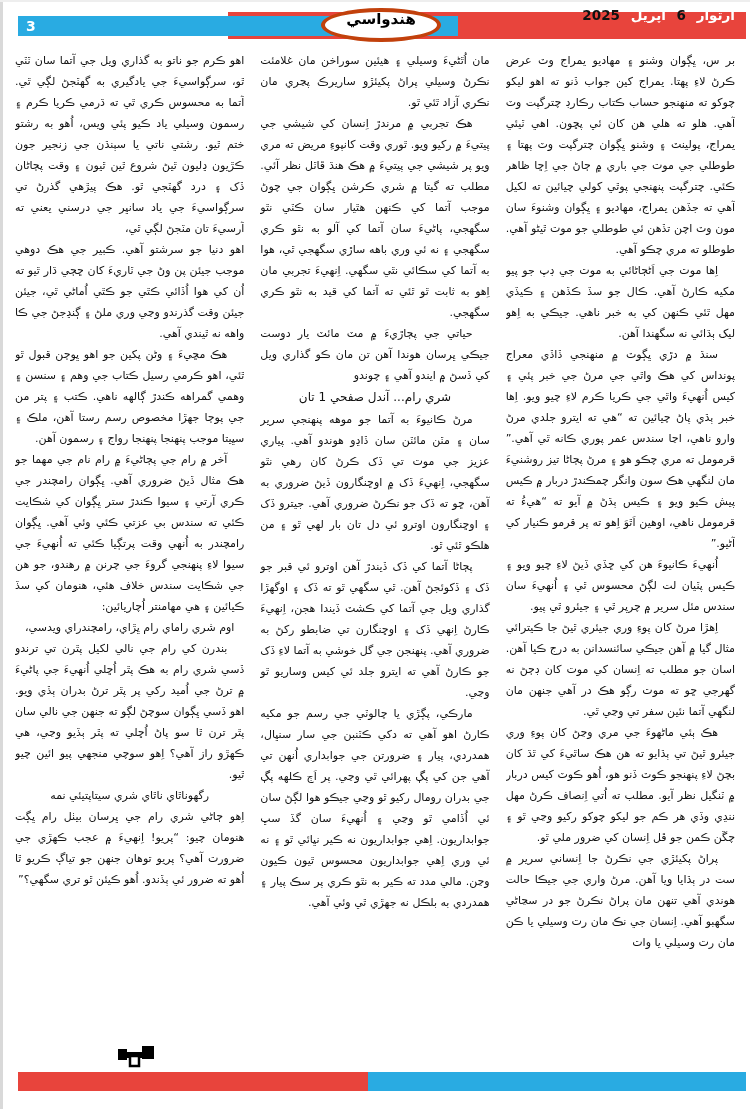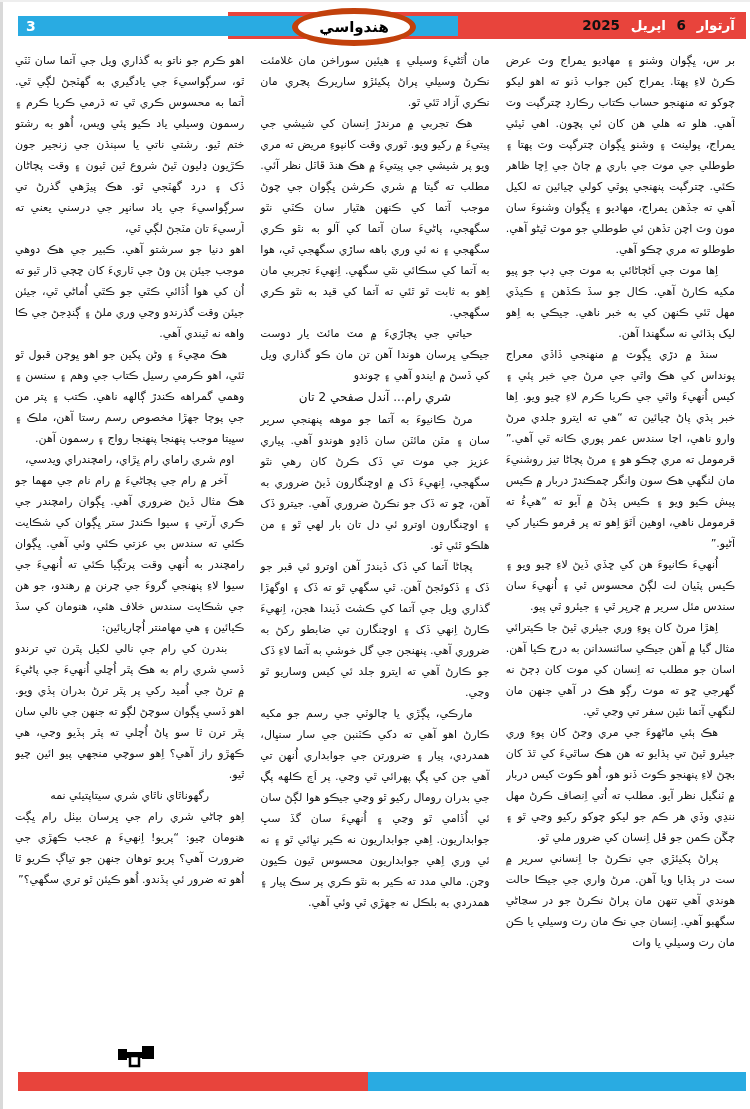--- a/index.html
+++ b/index.html
@@ -12,29 +12,29 @@
 
   
   .bar{position:absolute;}
   .bar-red-header{left:228px;top:12px;width:518px;height:27px;background:#e8443c;z-index:1;}
   .bar-blue-header{left:18px;top:16px;width:440px;height:20px;background:#29abe2;z-index:2;}
   .page-number{
     position:absolute;left:26px;top:17px;z-index:3;color:#ffffff;
     font-size:14px;font-weight:bold;line-height:18px;
   }
   .date-line{
-    position:absolute;right:12px;top:14px;z-index:3;direction:rtl;
+    position:absolute;right:12px;top:4px;z-index:3;direction:rtl;
     font-size:13.5px;font-weight:bold;line-height:23px;color:#ffffff;white-space:nowrap;
   }
   .date-line .num{color:#111111;padding:0 3px;}
   .date-line .word{color:#ffffff;padding:0 3px;}
   .masthead{
-    position:absolute;left:292px;top:8px;z-index:4;width:112px;height:26px;
-    background:#ffffff;border:6px solid #c2410c;border-radius:50%;
-    display:flex;align-items:center;justify-content:center;
+    position:absolute;left:321px;top:8px;z-index:4;width:112px;height:26px;
+    background:#ffffff;border:4px solid #c2410c;border-radius:50%;
+    display:flex;align-items:flex-start;justify-content:center;
   }
   .masthead-text{font-size:15px;font-weight:bold;color:#000000;direction:rtl;line-height:1;}
 
   
   .columns{
     position:absolute;left:15px;top:50px;width:720px;height:1018px;
     direction:rtl;display:flex;gap:16px;
   }
   .col{
     flex:1 1 0;overflow:hidden;direction:rtl;text-align:justify;
@@ -82,31 +82,31 @@
         <p class="para indent">سنڌ ۾ دڙي ڀڳوٽ ۾ منهنجي ڏاڏي معراج پونداس کي هڪ واٿي جي مرڻ جي خبر پئي ۽ کيس اُنهيءَ واٿي جي ڪريا ڪرم لاءِ چيو ويو. اِها خبر ٻڌي پاڻ چيائين ته “هي ته ايترو جلدي مرڻ وارو ناهي، اڃا سندس عمر پوري ڪانه ٿي آهي.” قرمومل ته مري چڪو هو ۽ مرڻ پڄاڻا تيز روشنيءَ مان لنگهي هڪ سون وانگر چمڪندڙ دربار ۾ ڪيس پيش ڪيو ويو ۽ ڪيس ٻڌڻ ۾ آيو ته “هيءُ ته قرمومل ناهي، اوهين اَٿوَ اِهو ته پر قرمو ڪنيار کي آڻيو.”</p>
         <p class="para indent">اُنهيءَ ڪانيوءَ هن کي ڇڏي ڏيڻ لاءِ چيو ويو ۽ ڪيس پٽيان لت لڳڻ محسوس ٿي ۽ اُنهيءَ سان سندس مئل سرير ۾ چرپر ٿي ۽ جيئرو ٿي پيو.</p>
         <p class="para indent">اِهڙا مرڻ کان پوءِ وري جيئري ٿيڻ جا ڪيترائي مثال گيا ۾ آهن جيڪي سائنسدانن به درج ڪيا آهن. اسان جو مطلب ته اِنسان کي موت کان ڊڄڻ نه گهرجي ڇو ته موت رڳو هڪ در آهي جنهن مان لنگهي آتما نئين سفر تي وڃي ٿي.</p>
         <p class="para indent">هڪ ٻئي ماڻهوءَ جي مري وڃڻ کان پوءِ وري جيئرو ٿيڻ تي ٻڌايو ته هن هڪ ساٿيءَ کي ٿڌ کان بچڻ لاءِ پنهنجو ڪوٽ ڏنو هو، اُهو ڪوٽ کيس دربار ۾ ٽنگيل نظر آيو. مطلب ته اُتي اِنصاف ڪرڻ مهل ننڍي وڏي هر ڪم جو ليکو چوکو رکيو وڃي ٿو ۽ چڱن ڪمن جو ڦل اِنسان کي ضرور ملي ٿو.</p>
         <p class="para indent">پراڻ پکيئڙي جي نڪرڻ جا اِنساني سرير ۾ ست در ٻڌايا ويا آهن. مرڻ واري جي جيڪا حالت هوندي آهي تنهن مان پراڻ نڪرڻ جو در سڃاڻي سگهبو آهي. اِنسان جي نڪ مان رت وسيلي يا ڪن مان رت وسيلي يا وات</p>
       </div>
     <div class="col">
         <p class="para ">مان اُٿڻيءَ وسيلي ۽ هيئين سوراخن مان غلامئت نڪرڻ وسيلي پراڻ پکيئڙو ساريرڪ پڃري مان نڪري آزاد ٿئي ٿو.</p>
         <p class="para indent">هڪ تجربي ۾ مرندڙ اِنسان کي شيشي جي پيتيءَ ۾ رکيو ويو. ٿوري وقت کانپوءِ مريض ته مري ويو پر شيشي جي پيتيءَ ۾ هڪ هنڌ ڦاٽل نظر آئي. مطلب ته گيتا ۾ شري ڪرشن ڀڳوان جي چوڻ موجب آتما کي ڪنهن هٿيار سان ڪٽي نٿو سگهجي، پاڻيءَ سان آتما کي آلو به نٿو ڪري سگهجي ۽ نه ئي وري باهه ساڙي سگهجي ٿي، هوا به آتما کي سڪائي نٿي سگهي. اِنهيءَ تجربي مان اِهو به ثابت ٿو ٿئي ته آتما کي قيد به نٿو ڪري سگهجي.</p>
         <p class="para indent">حياتي جي پڄاڙيءَ ۾ مٽ مائٽ يار دوست جيڪي ڀرسان هوندا آهن تن مان ڪو گذاري ويل کي ڏسڻ ۾ ايندو آهي ۽ چوندو</p>
-        <p class="para jump">شري رام... آندل صفحي 2 تان</p>
+        <p class="para jump">شري رام... آندل صفحي 1 تان</p>
         <p class="para indent">مرڻ ڪانيوءَ به آتما جو موهه پنهنجي سرير سان ۽ مٽن مائٽن سان ڏاڍو هوندو آهي. پياري عزيز جي موت تي ڏک ڪرڻ کان رهي نٿو سگهجي، اِنهيءَ ڏک ۾ اوڇنگارون ڏيڻ ضروري به آهن، ڇو ته ڏک جو نڪرڻ ضروري آهي. جيترو ڏک ۽ اوڇنگارون اوترو ئي دل تان بار لهي ٿو ۽ من هلڪو ٿئي ٿو.</p>
         <p class="para indent">پڄاڻا آتما کي ڏک ڏيندڙ آهن اوترو ئي قبر جو ڏک ۽ ڏکوئجڻ آهن. ٿي سگهي ٿو ته ڏک ۽ اوگهڙا گذاري ويل جي آتما کي ڪشٽ ڏيندا هجن، اِنهيءَ ڪارڻ اِنهي ڏک ۽ اوڇنگارن تي ضابطو رکڻ به ضروري آهي. پنهنجن جي گل خوشي به آتما لاءِ ڏک جو ڪارڻ آهي ته ايترو جلد ئي کيس وساريو ٿو وڃي.</p>
         <p class="para indent">مارڪي، پڳڙي يا چالوٽي جي رسم جو مکيه ڪارڻ اهو آهي ته دکي ڪٽنبن جي سار سنڀال، همدردي، پيار ۽ ضرورتن جي جوابداري اُنهن تي آهي جن کي پڳ پهرائي ٿي وڃي. پر اَڄ ڪلهه پڳ جي بدران رومال رکيو ٿو وڃي جيڪو هوا لڳڻ سان ئي اُڏامي ٿو وڃي ۽ اُنهيءَ سان گڏ سڀ جوابداريون. اِهي جوابداريون نه ڪير نڀائي ٿو ۽ نه ئي وري اِهي جوابداريون محسوس ٿيون ڪيون وڃن. مالي مدد ته ڪير به نٿو ڪري پر سڪ پيار ۽ همدردي به بلڪل نه جهڙي ٿي وئي آهي.</p>
       </div>
     <div class="col">
         <p class="para ">اهو ڪرم جو ناتو به گذاري ويل جي آتما سان ٽٽي ٿو، سرڳواسيءَ جي يادگيري به گهٽجڻ لڳي ٿي. آتما به محسوس ڪري ٿي ته ڌرمي ڪريا ڪرم ۽ رسمون وسيلي ياد ڪيو پئي ويس، اُهو به رشتو ختم ٿيو. رشتي ناتي يا سٻنڌن جي زنجير جون ڪڙيون ڍليون ٿيڻ شروع ٿين ٿيون ۽ وقت پڄاڻان ڏک ۽ درد گهٽجي ٿو. هڪ پيڙهي گذرڻ تي سرڳواسيءَ جي ياد سانڀر جي درسني يعني ته آرسيءَ تان مٽجڻ لڳي ٿي،</p>
         <p class="para ">اهو دنيا جو سرشتو آهي. ڪبير جي هڪ دوهي موجب جيئن پن وڻ جي ٽاريءَ کان ڇڄي ڌار ٿيو ته اُن کي هوا اُڏائي ڪٿي جو ڪٿي اُماڻي ٿي، جيئن جيئن وقت گذرندو وڃي وري ملڻ ۽ ڳنڍجڻ جي ڪا واهه نه ٿيندي آهي.</p>
         <p class="para indent">هڪ مڇيءَ ۽ وڻن پکين جو اهو ڀوڄن قبول ٿو ٿئي، اهو ڪرمي رسيل ڪتاب جي وهم ۽ سنسن ۽ وهمي گمراهه ڪندڙ ڳالهه ناهي. ڪتب ۽ پتر من جي پوڄا جهڙا مخصوص رسم رستا آهن، ملڪ ۽ سڀيتا موجب پنهنجا پنهنجا رواج ۽ رسمون آهن.</p>
+        <p class="para indent">آخر ۾ رام جي پڄاڻيءَ ۾ رام نام جي مهما جو هڪ مثال ڏيڻ ضروري آهي. ڀڳوان رامچندر جي ڪري آرتي ۽ سيوا ڪندڙ ستر ڀڳوان کي شڪايت ڪئي ته سندس بي عزتي ڪئي وئي آهي. ڀڳوان رامچندر به اُنهي وقت پرتڳيا ڪئي ته اُنهيءَ جي سيوا لاءِ پنهنجي گروءَ جي چرنن ۾ رهندو، جو هن جي شڪايت سندس خلاف هئي، هنومان کي سڏ ڪيائين ۽ هي مهامنتر اُچاريائين:</p>
         <p class="para center">اوم شري راماي رام ڀڙاي، رامچندراي ويدسي،</p>
-        <p class="para indent">آخر ۾ رام جي پڄاڻيءَ ۾ رام نام جي مهما جو هڪ مثال ڏيڻ ضروري آهي. ڀڳوان رامچندر جي ڪري آرتي ۽ سيوا ڪندڙ ستر ڀڳوان کي شڪايت ڪئي ته سندس بي عزتي ڪئي وئي آهي. ڀڳوان رامچندر به اُنهي وقت پرتڳيا ڪئي ته اُنهيءَ جي سيوا لاءِ پنهنجي گروءَ جي چرنن ۾ رهندو، جو هن جي شڪايت سندس خلاف هئي، هنومان کي سڏ ڪيائين ۽ هي مهامنتر اُچاريائين:</p>
         <p class="para indent">بندرن کي رام جي نالي لکيل پٿرن تي ترندو ڏسي شري رام به هڪ پٿر اُڇلي اُنهيءَ جي پاڻيءَ ۾ ترڻ جي اُميد رکي پر پٿر ترڻ بدران ٻڏي ويو. اهو ڏسي ڀڳوان سوچڻ لڳو ته جنهن جي نالي سان پٿر ترن ٿا سو پاڻ اُڇلي ته پٿر ٻڏيو وڃي، هي ڪهڙو راز آهي؟ اِهو سوچي منجهي پيو ائين چيو ٿيو.</p>
         <p class="para center">رگهوناٿاي ناٿاي شري سيتاپتيئي نمه</p>
         <p class="para ">اِهو ڄاڻي شري رام جي ڀرسان بيٺل رام ڀڳت هنومان چيو: “پريو! اِنهيءَ ۾ عجب ڪهڙي جي ضرورت آهي؟ پريو توهان جنهن جو تياڳ ڪريو ٿا اُهو ته ضرور ئي ٻڏندو. اُهو ڪيئن ٿو تري سگهي؟”</p>
       </div>
   </div>
 
   <svg class="end-ornament" viewBox="0 0 38 22" aria-hidden="true">
     <rect x="2" y="6" width="34" height="6" fill="#000"></rect>
     <rect x="2" y="3" width="9" height="11" fill="#000"></rect>
     <rect x="26" y="0" width="12" height="13" fill="#000"></rect>

